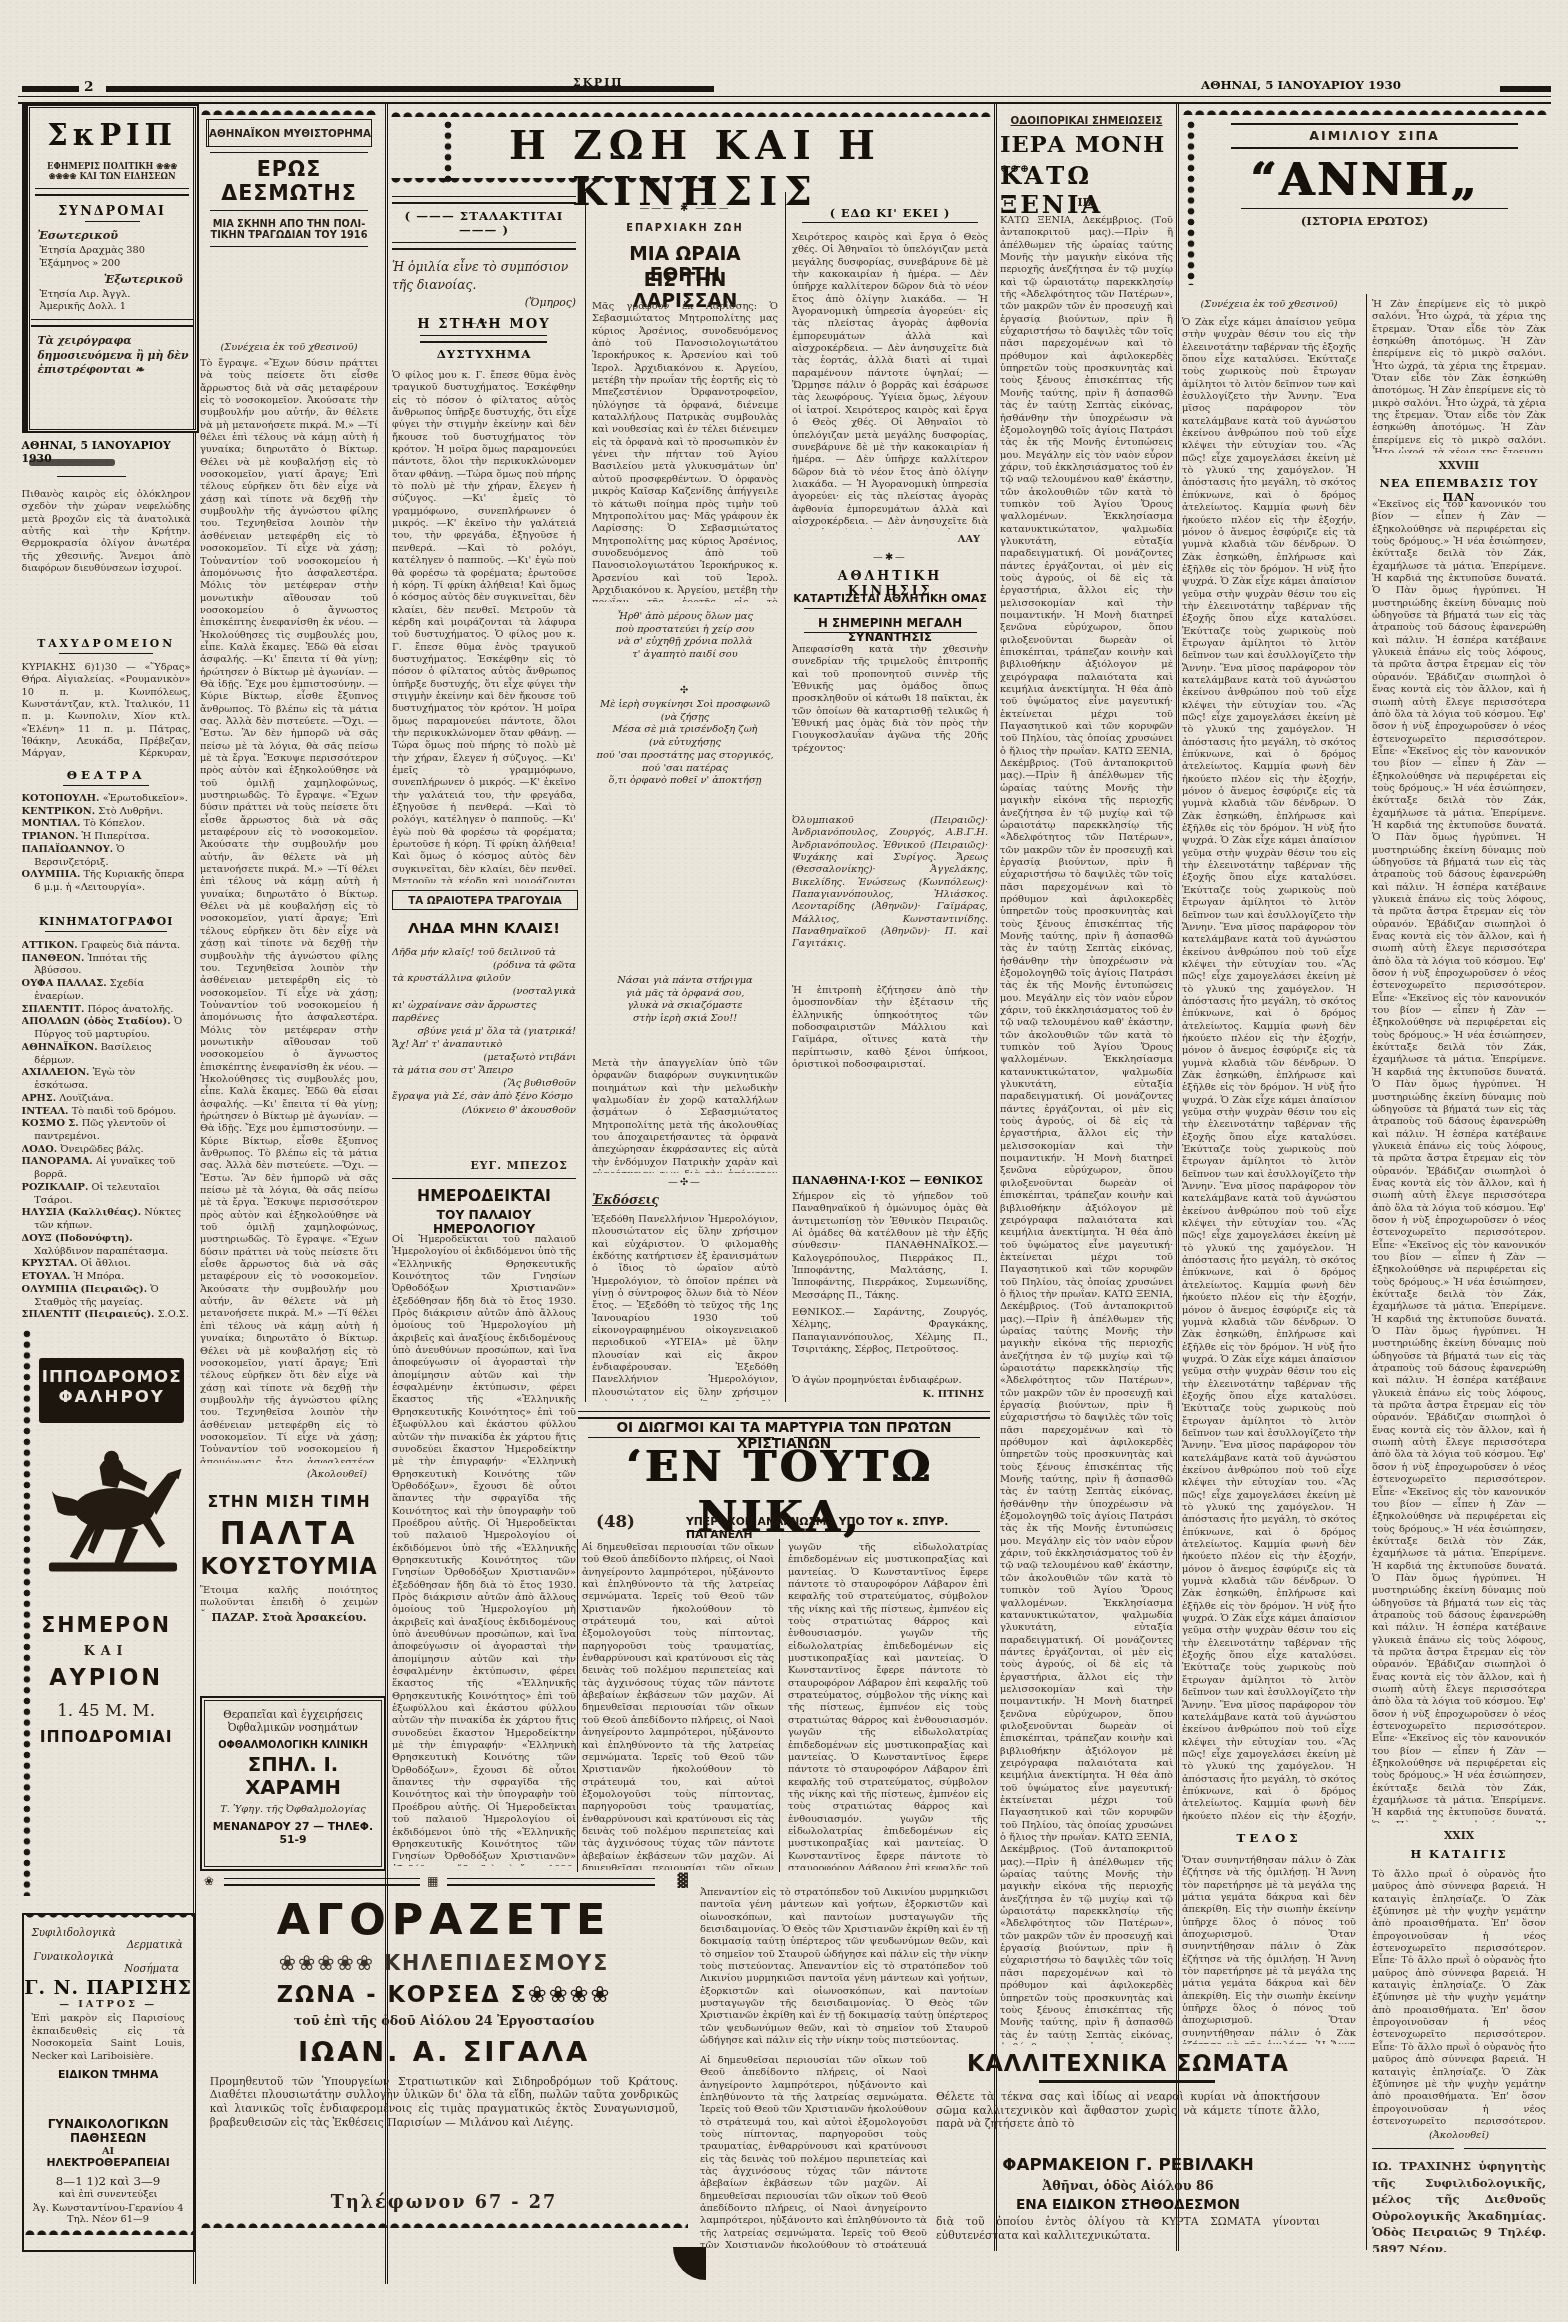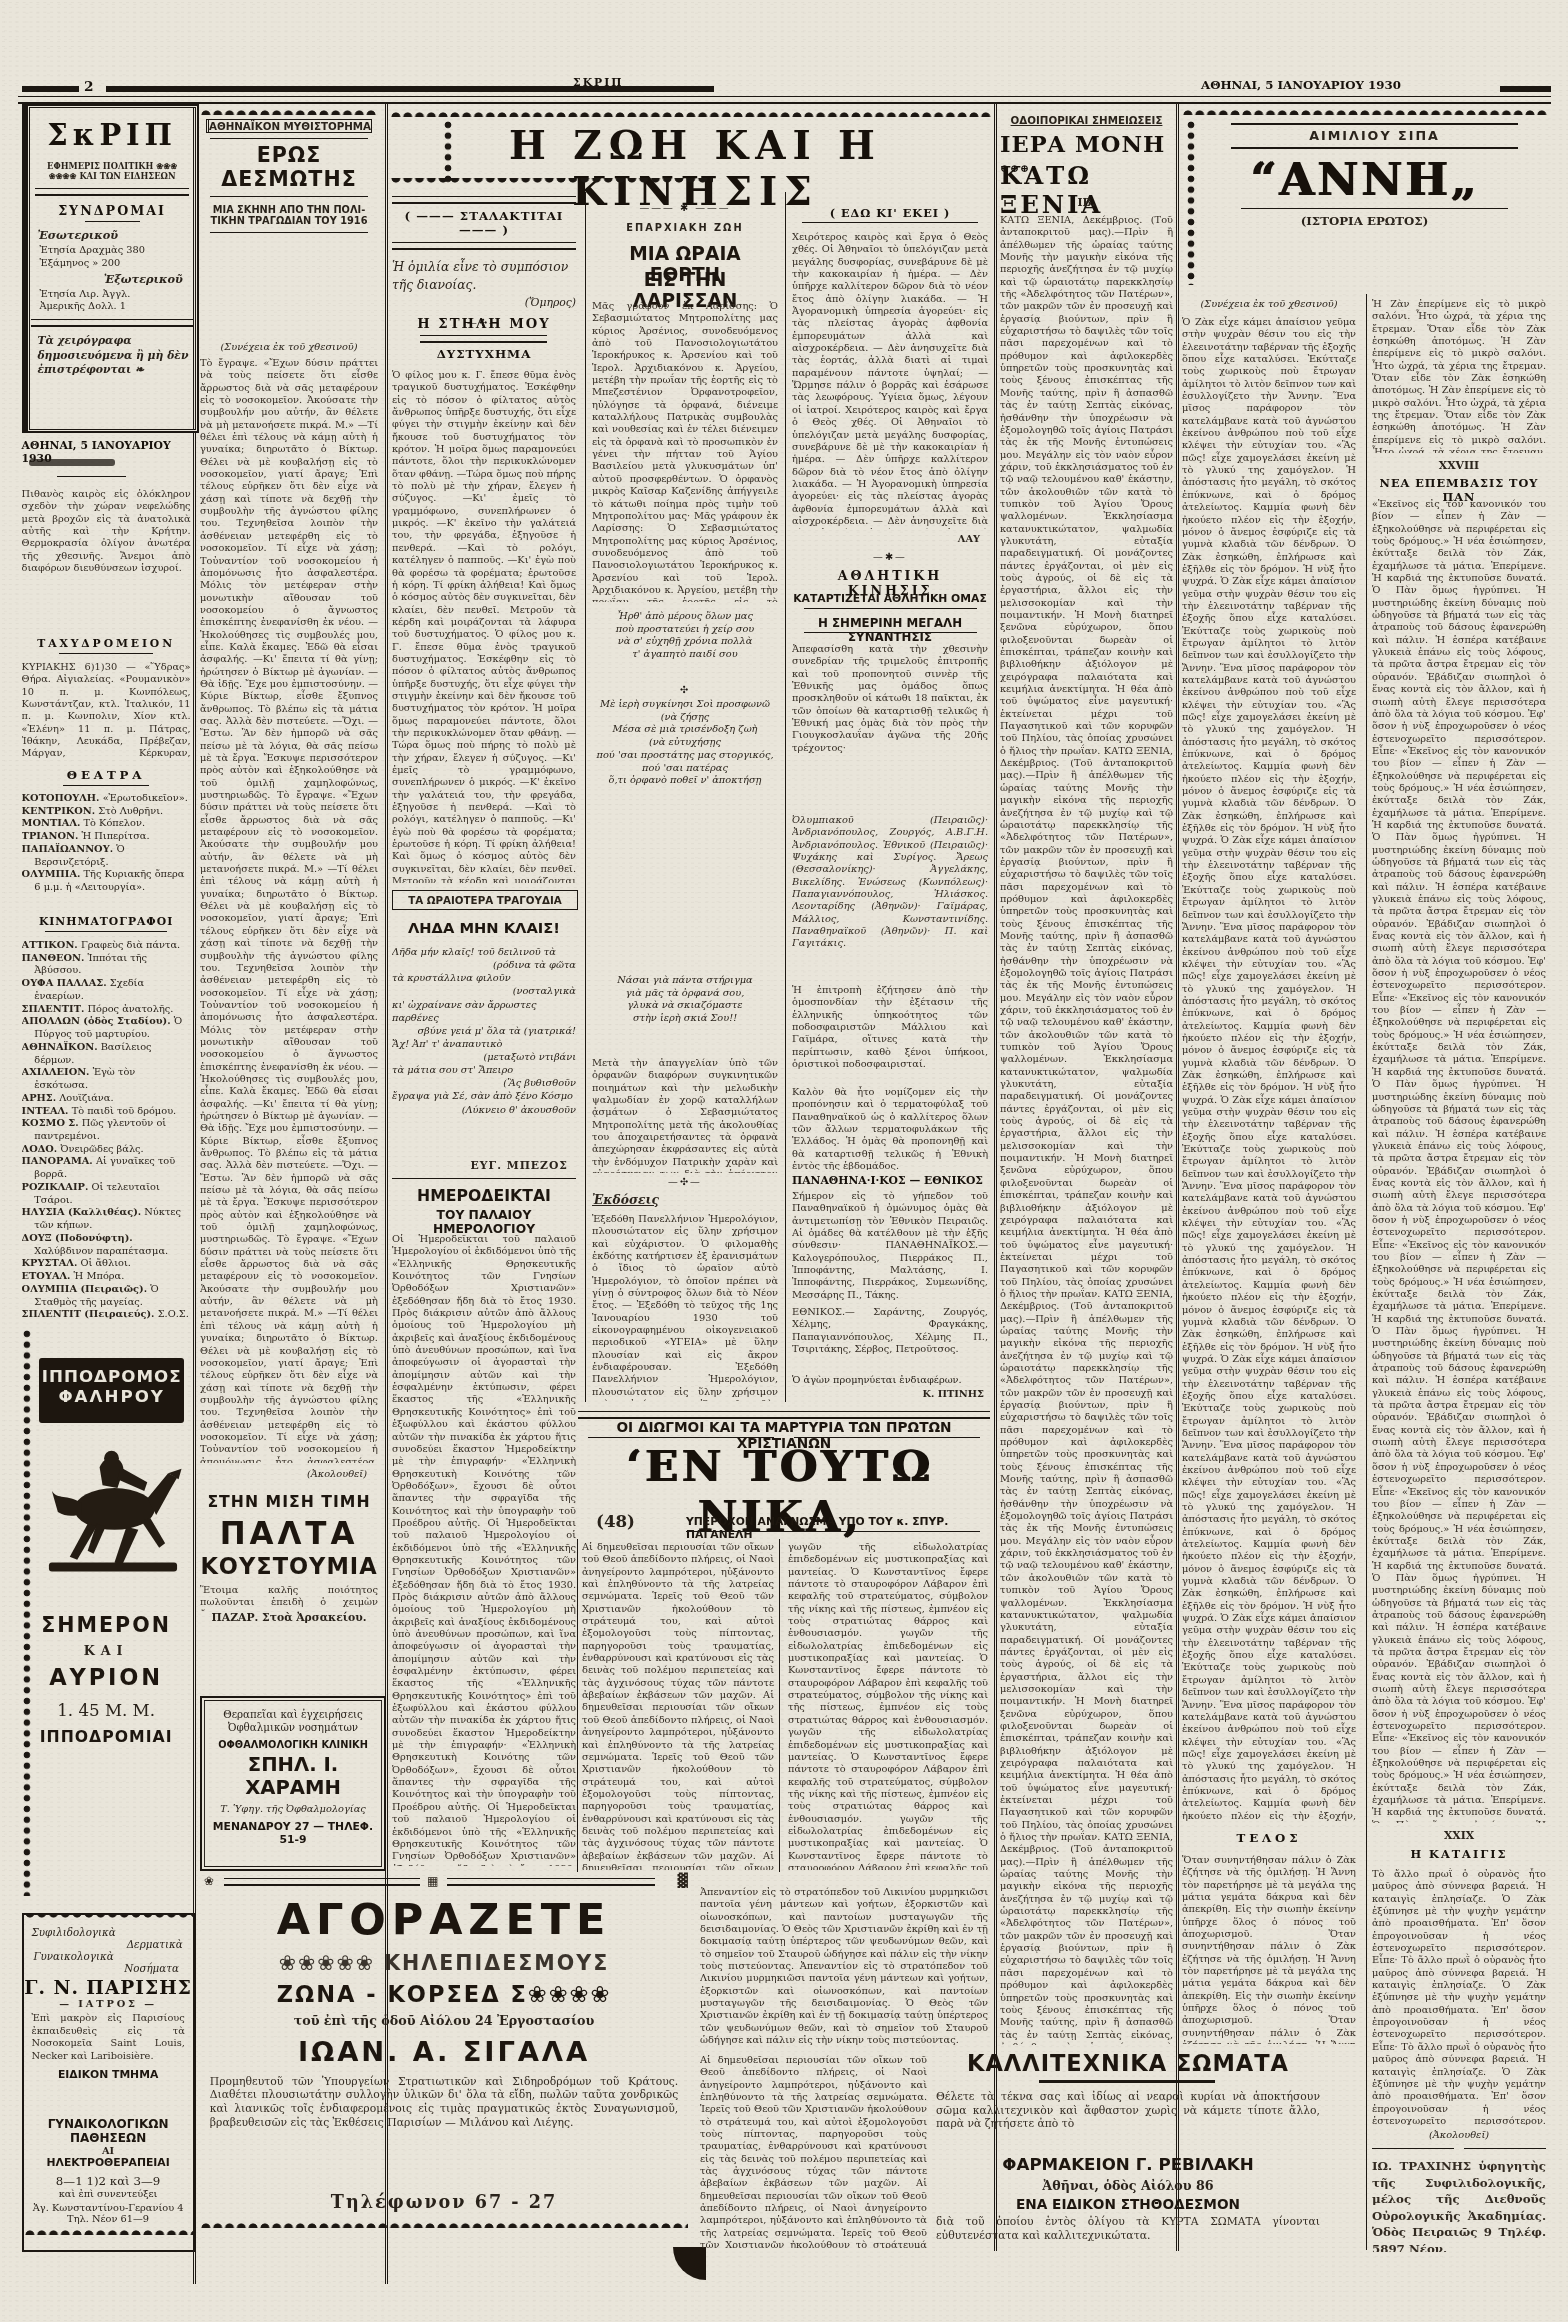--- a/index.html
+++ b/index.html
@@ -162,21 +162,21 @@
     <div class="ctr distress" style="font-size:10.8px;">ΗΛΕΚΤΡΟΘΕΡΑΠΕΙΑΙ</div>
     <div class="ctr" style="font-size:11.8px;margin-top:4.9px;">8—1 1)2 καὶ 3—9</div>
     <div class="ctr" style="font-size:9.8px;">καὶ ἐπὶ συνεντεύξει</div>
     <div class="ctr" style="font-size:9.8px;margin-top:2.9px;">Ἁγ. Κωνσταντίνου-Γερανίου 4</div>
     <div class="ctr" style="font-size:9.8px;">Τηλ. Νέον 61—9</div>
     <div class="sc-t" style="margin-top:2px;"></div>
   </div>
 
   <div class="abs" style="left:200px;top:106px;width:178px;height:229px;">
     <div class="sc-t"></div>
-    <div class="ctr b" style="font-size:10.3px;border:1px solid #1c1712;border-left:3.9px double #1c1712;margin:3.9px 5.9px 0 5.9px;padding:0 0;font-family:'DejaVu Sans',sans-serif;">ΑΘΗΝΑΪΚΟΝ ΜΥΘΙΣΤΟΡΗΜΑ</div>
+    <div class="ctr b" style="font-size:10.3px;border:1px solid #1c1712;border-left:3.9px double #1c1712;margin:3.9px 5.9px 0 5.9px;padding:7px 0;font-family:'DejaVu Sans',sans-serif;">ΑΘΗΝΑΪΚΟΝ ΜΥΘΙΣΤΟΡΗΜΑ</div>
     <div class="sr" style="margin:4.9px 9.8px 0 9.8px;"></div>
     <div class="ctr distress" style="font-size:20.6px;margin-top:4.9px;letter-spacing:1px;">ΕΡΩΣ ΔΕΣΜΩΤΗΣ</div>
     <div class="sr" style="margin:4.9px 9.8px 0 9.8px;"></div>
     <div class="ctr b sans" style="font-size:9.8px;margin-top:6.9px;">ΜΙΑ ΣΚΗΝΗ ΑΠΟ ΤΗΝ ΠΟΛΙ-</div>
     <div class="ctr b sans" style="font-size:9.8px;text-align:center;">ΤΙΚΗΝ ΤΡΑΓΩΔΙΑΝ ΤΟΥ 1916</div>
     <div class="sr" style="margin:5.9px 9.8px 0 9.8px;"></div>
   </div>
   <div class="abs ctr i" style="left:200px;top:341px;width:178px;font-size:9.8px;">(Συνέχεια ἐκ τοῦ χθεσινοῦ)</div>
   <div class="abs just" style="left:200px;top:357px;width:178px;height:1106px;">Τὸ ἔγραψε. «Ἔχων δύσιν πράττει νὰ τοὺς πείσετε ὅτι εἶσθε ἄρρωστος διὰ νὰ σᾶς μεταφέρουν εἰς τὸ νοσοκομεῖον. Ἀκούσατε τὴν συμβουλήν μου αὐτήν, ἂν θέλετε νὰ μὴ μετανοήσετε πικρά. Μ.» —Τί θέλει ἐπὶ τέλους νὰ κάμῃ αὐτὴ ἡ γυναίκα; διηρωτᾶτο ὁ Βίκτωρ. Θέλει νὰ μὲ κουβαλήσῃ εἰς τὸ νοσοκομεῖον, γιατί ἄραγε; Ἐπὶ τέλους εὑρῆκεν ὅτι δὲν εἶχε νὰ χάσῃ καὶ τίποτε νὰ δεχθῇ τὴν συμβουλὴν τῆς ἀγνώστου φίλης του. Τεχνηθεῖσα λοιπὸν τὴν ἀσθένειαν μετεφέρθη εἰς τὸ νοσοκομεῖον. Τί εἶχε νὰ χάσῃ; Τοὐναντίον τοῦ νοσοκομείου ἡ ἀπομόνωσις ἦτο ἀσφαλεστέρα. Μόλις τὸν μετέφεραν στὴν μονωτικὴν αἴθουσαν τοῦ νοσοκομείου ὁ ἄγνωστος ἐπισκέπτης ἐνεφανίσθη ἐκ νέου. —Ἠκολούθησες τὶς συμβουλές μου, εἶπε. Καλὰ ἔκαμες. Ἐδῶ θὰ εἶσαι ἀσφαλής. —Κι' ἔπειτα τί θὰ γίνῃ; ἠρώτησεν ὁ Βίκτωρ μὲ ἀγωνίαν. —Θὰ ἰδῇς. Ἔχε μου ἐμπιστοσύνην. —Κύριε Βίκτωρ, εἶσθε ἔξυπνος ἄνθρωπος. Τὸ βλέπω εἰς τὰ μάτια σας. Ἀλλὰ δὲν πιστεύετε. —Ὄχι. —Ἔστω. Ἂν δὲν ἠμπορῶ νὰ σᾶς πείσω μὲ τὰ λόγια, θὰ σᾶς πείσω μὲ τὰ ἔργα. Ἔσκυψε περισσότερον πρὸς αὐτὸν καὶ ἐξηκολούθησε νὰ τοῦ ὁμιλῇ χαμηλοφώνως, μυστηριωδῶς. Τὸ ἔγραψε. «Ἔχων δύσιν πράττει νὰ τοὺς πείσετε ὅτι εἶσθε ἄρρωστος διὰ νὰ σᾶς μεταφέρουν εἰς τὸ νοσοκομεῖον. Ἀκούσατε τὴν συμβουλήν μου αὐτήν, ἂν θέλετε νὰ μὴ μετανοήσετε πικρά. Μ.» —Τί θέλει ἐπὶ τέλους νὰ κάμῃ αὐτὴ ἡ γυναίκα; διηρωτᾶτο ὁ Βίκτωρ. Θέλει νὰ μὲ κουβαλήσῃ εἰς τὸ νοσοκομεῖον, γιατί ἄραγε; Ἐπὶ τέλους εὑρῆκεν ὅτι δὲν εἶχε νὰ χάσῃ καὶ τίποτε νὰ δεχθῇ τὴν συμβουλὴν τῆς ἀγνώστου φίλης του. Τεχνηθεῖσα λοιπὸν τὴν ἀσθένειαν μετεφέρθη εἰς τὸ νοσοκομεῖον. Τί εἶχε νὰ χάσῃ; Τοὐναντίον τοῦ νοσοκομείου ἡ ἀπομόνωσις ἦτο ἀσφαλεστέρα. Μόλις τὸν μετέφεραν στὴν μονωτικὴν αἴθουσαν τοῦ νοσοκομείου ὁ ἄγνωστος ἐπισκέπτης ἐνεφανίσθη ἐκ νέου. —Ἠκολούθησες τὶς συμβουλές μου, εἶπε. Καλὰ ἔκαμες. Ἐδῶ θὰ εἶσαι ἀσφαλής. —Κι' ἔπειτα τί θὰ γίνῃ; ἠρώτησεν ὁ Βίκτωρ μὲ ἀγωνίαν. —Θὰ ἰδῇς. Ἔχε μου ἐμπιστοσύνην. —Κύριε Βίκτωρ, εἶσθε ἔξυπνος ἄνθρωπος. Τὸ βλέπω εἰς τὰ μάτια σας. Ἀλλὰ δὲν πιστεύετε. —Ὄχι. —Ἔστω. Ἂν δὲν ἠμπορῶ νὰ σᾶς πείσω μὲ τὰ λόγια, θὰ σᾶς πείσω μὲ τὰ ἔργα. Ἔσκυψε περισσότερον πρὸς αὐτὸν καὶ ἐξηκολούθησε νὰ τοῦ ὁμιλῇ χαμηλοφώνως, μυστηριωδῶς. Τὸ ἔγραψε. «Ἔχων δύσιν πράττει νὰ τοὺς πείσετε ὅτι εἶσθε ἄρρωστος διὰ νὰ σᾶς μεταφέρουν εἰς τὸ νοσοκομεῖον. Ἀκούσατε τὴν συμβουλήν μου αὐτήν, ἂν θέλετε νὰ μὴ μετανοήσετε πικρά. Μ.» —Τί θέλει ἐπὶ τέλους νὰ κάμῃ αὐτὴ ἡ γυναίκα; διηρωτᾶτο ὁ Βίκτωρ. Θέλει νὰ μὲ κουβαλήσῃ εἰς τὸ νοσοκομεῖον, γιατί ἄραγε; Ἐπὶ τέλους εὑρῆκεν ὅτι δὲν εἶχε νὰ χάσῃ καὶ τίποτε νὰ δεχθῇ τὴν συμβουλὴν τῆς ἀγνώστου φίλης του. Τεχνηθεῖσα λοιπὸν τὴν ἀσθένειαν μετεφέρθη εἰς τὸ νοσοκομεῖον. Τί εἶχε νὰ χάσῃ; Τοὐναντίον τοῦ νοσοκομείου ἡ ἀπομόνωσις ἦτο ἀσφαλεστέρα. Μόλις τὸν μετέφεραν στὴν μονωτικὴν αἴθουσαν τοῦ νοσοκομείου ὁ ἄγνωστος ἐπισκέπτης ἐνεφανίσθη ἐκ νέου. —Ἠκολούθησες τὶς συμβουλές μου, εἶπε. Καλὰ ἔκαμες. Ἐδῶ θὰ εἶσαι ἀσφαλής. —Κι' ἔπειτα τί θὰ γίνῃ; ἠρώτησεν ὁ Βίκτωρ μὲ ἀγωνίαν. —Θὰ ἰδῇς. Ἔχε μου ἐμπιστοσύνην. —Κύριε Βίκτωρ, εἶσθε ἔξυπνος ἄνθρωπος. Τὸ βλέπω εἰς τὰ μάτια σας. Ἀλλὰ δὲν πιστεύετε. —Ὄχι. —Ἔστω. Ἂν δὲν ἠμπορῶ νὰ σᾶς πείσω μὲ τὰ λόγια, θὰ σᾶς πείσω μὲ τὰ ἔργα. Ἔσκυψε περισσότερον πρὸς αὐτὸν καὶ ἐξηκολούθησε νὰ τοῦ ὁμιλῇ χαμηλοφώνως, μυστηριωδῶς.</div>
   <div class="abs rt i" style="left:200px;top:1468px;width:167px;font-size:9.8px;">(Ἀκολουθεῖ)</div>
@@ -294,21 +294,20 @@
   <div class="abs rt b" style="left:792px;top:533px;width:188px;font-size:9.8px;">ΛΑΥ</div>
   <div class="abs orn" style="left:792px;top:551px;width:196px;">—✱—</div>
   <div class="abs ctr b hd" style="left:792px;top:568px;width:196px;font-size:12.7px;letter-spacing:2.9px;">ΑΘΛΗΤΙΚΗ ΚΙΝΗΣΙΣ</div>
   <div class="abs ctr distress" style="left:792px;top:592px;width:196px;font-size:10.8px;">ΚΑΤΑΡΤΙΖΕΤΑΙ ΑΘΛΗΤΙΚΗ ΟΜΑΣ</div>
   <div class="abs sr" style="left:804px;top:608px;width:173px;"></div>
   <div class="abs ctr distress" style="left:792px;top:616px;width:196px;font-size:11.8px;">Η ΣΗΜΕΡΙΝΗ ΜΕΓΑΛΗ ΣΥΝΑΝΤΗΣΙΣ</div>
   <div class="abs sr" style="left:804px;top:632px;width:173px;"></div>
   <div class="abs just" style="left:792px;top:643px;width:196px;height:169px;">Ἀπεφασίσθη κατὰ τὴν χθεσινὴν συνεδρίαν τῆς τριμελοῦς ἐπιτροπῆς καὶ τοῦ προπονητοῦ σιννὲρ τῆς Ἐθνικῆς μας ὁμάδος ὅπως προσκληθοῦν οἱ κάτωθι 18 παῖκται, ἐκ τῶν ὁποίων θὰ καταρτισθῇ τελικῶς ἡ Ἐθνική μας ὁμὰς διὰ τὸν πρὸς τὴν Γιουγκοσλαυΐαν ἀγῶνα τῆς 20ῆς τρέχοντος·</div>
   <div class="abs just i" style="left:792px;top:814px;width:196px;height:145px;">Ὀλυμπιακοῦ (Πειραιῶς)· Ἀνδριανόπουλος, Ζουργός, Α.Β.Γ.Η. Ἀνδριανόπουλος. Ἐθνικοῦ (Πειραιῶς)· Ψυχάκης καὶ Συρίγος. Ἄρεως (Θεσσαλονίκης)· Ἀγγελάκης, Βικελίδης. Ἑνώσεως (Κωνπόλεως)· Παπαγιαννόπουλος, Ἡλιάσκος. Λεονταρίδης (Ἀθηνῶν)· Γαϊμάρας, Μάλλιος, Κωνσταντινίδης. Παναθηναϊκοῦ (Ἀθηνῶν)· Π. καὶ Γαγιτάκις.</div>
   <div class="abs just" style="left:792px;top:984px;width:196px;height:123px;">Ἡ ἐπιτροπὴ ἐζήτησεν ἀπὸ τὴν ὁμοσπονδίαν τὴν ἐξέτασιν τῆς ἑλληνικῆς ὑπηκοότητος τῶν ποδοσφαιριστῶν Μάλλιου καὶ Γαϊμάρα, οἵτινες κατὰ τὴν περίπτωσιν, καθὸ ξένοι ὑπήκοοι, ὁριστικοὶ ποδοσφαιρισταί.</div>
-  <div class="abs just" style="left:792px;top:1086px;width:196px;height:84px;">Καλὸν θὰ ἦτο νομίζομεν εἰς τὴν προπόνησιν καὶ ὁ τερματοφύλαξ τοῦ Παναθηναϊκοῦ ὡς ὁ καλλίτερος ὅλων τῶν ἄλλων τερματοφυλάκων τῆς Ἑλλάδος. Ἡ ὁμὰς θὰ προπονηθῇ καὶ θὰ καταρτισθῇ τελικῶς ἡ Ἐθνικὴ ἐντὸς τῆς ἑβδομάδος.</div>
   <div class="abs b hd" style="left:792px;top:1174px;width:196px;font-size:10.8px;">ΠΑΝΑΘΗΝΑ·Ι·ΚΟΣ — ΕΘΝΙΚΟΣ</div>
   <div class="abs just" style="left:792px;top:1190px;width:196px;height:114px;">Σήμερον εἰς τὸ γήπεδον τοῦ Παναθηναϊκοῦ ἡ ὁμώνυμος ὁμὰς θὰ ἀντιμετωπίσῃ τὸν Ἐθνικὸν Πειραιῶς. Αἱ ὁμάδες θὰ κατέλθουν μὲ τὴν ἑξῆς σύνθεσιν· ΠΑΝΑΘΗΝΑΪΚΟΣ.— Καλογερόπουλος, Πιερράκος Π., Ἰπποφάντης, Μαλτάσης, Ι. Ἰπποφάντης, Πιερράκος, Συμεωνίδης, Μεσσάρης Π., Τάκης.</div>
   <div class="abs just" style="left:792px;top:1306px;width:196px;height:69px;">ΕΘΝΙΚΟΣ.— Σαράντης, Ζουργός, Χέλμης, Φραγκάκης, Παπαγιαννόπουλος, Χέλμης Π., Τσιριτάκης, Σέρβος, Πετροῦτσος.</div>
   <div class="abs small" style="left:792px;top:1374px;width:196px;">Ὁ ἀγὼν προμηνύεται ἐνδιαφέρων.</div>
   <div class="abs rt b" style="left:792px;top:1388px;width:192px;font-size:9.8px;">Κ. ΠΤΙΝΗΣ</div>
 
   <div class="abs dr" style="left:578px;top:1411px;width:412px;"></div>
   <div class="abs ctr distress" style="left:578px;top:1419px;width:412px;font-size:13.7px;">ΟΙ ΔΙΩΓΜΟΙ ΚΑΙ ΤΑ ΜΑΡΤΥΡΙΑ ΤΩΝ ΠΡΩΤΩΝ ΧΡΙΣΤΙΑΝΩΝ</div>
   <div class="abs sr" style="left:588px;top:1437px;width:186px;"></div>
   <div class="abs sr" style="left:794px;top:1437px;width:186px;"></div>

